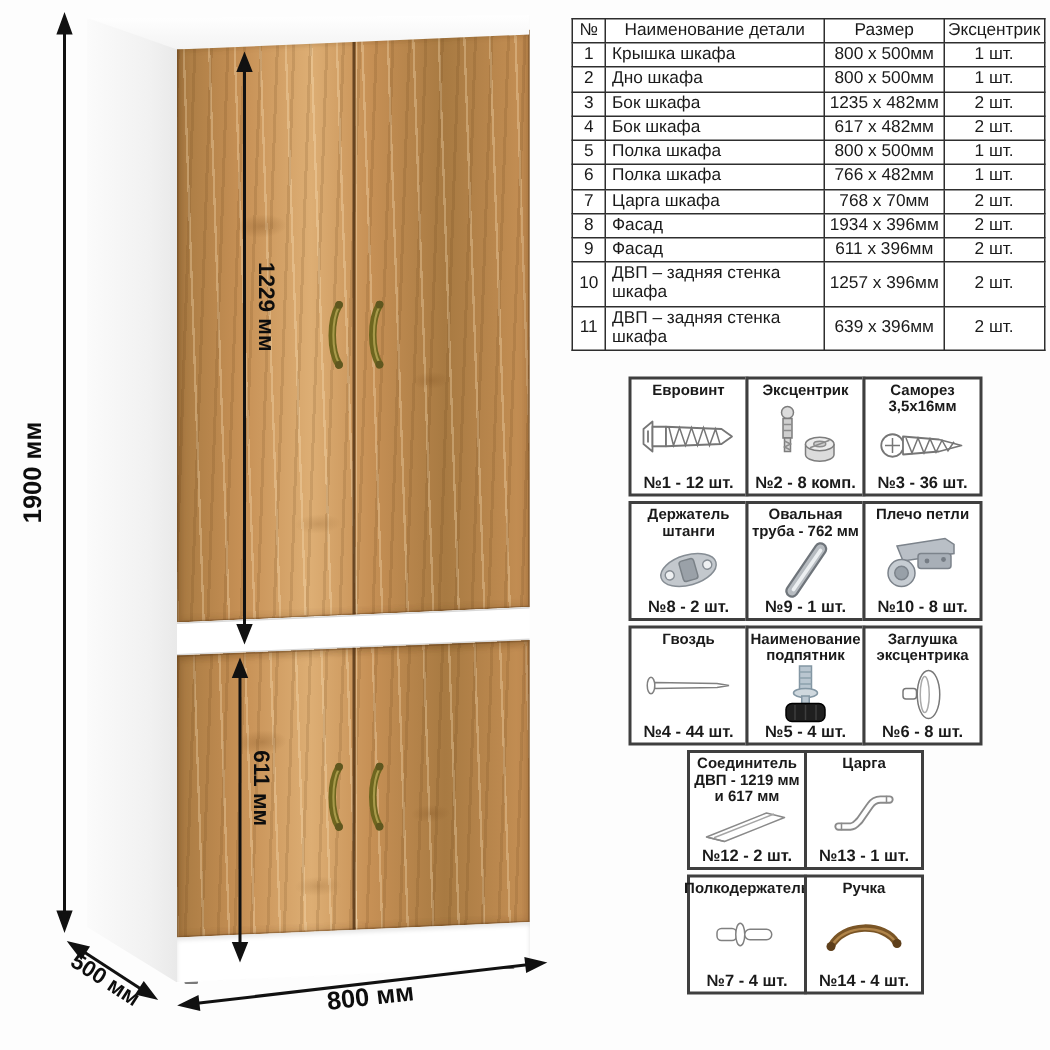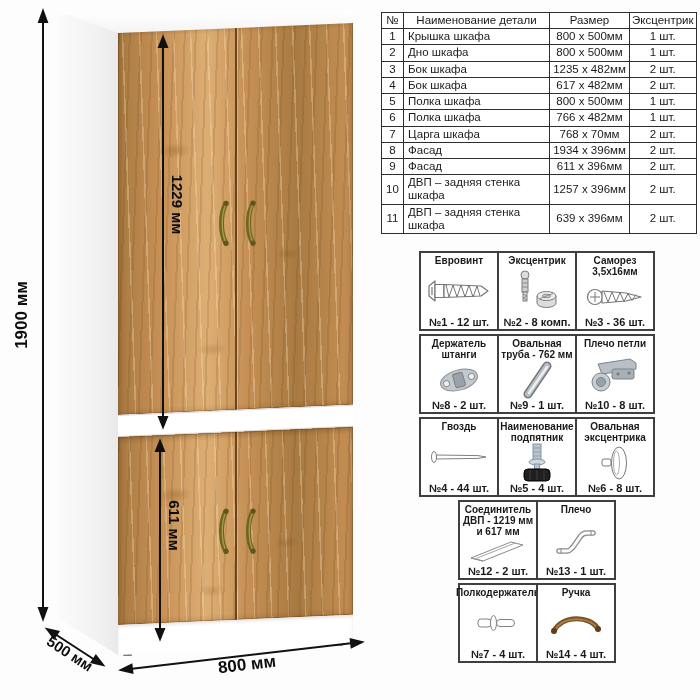--- a/index.html
+++ b/index.html
@@ -350,21 +350,21 @@
             <rect x="14.5" y="21" width="5" height="5" fill="#b9c6d0" stroke="#8396a3"></rect>
             <rect x="4" y="26" width="26" height="12" rx="4" fill="#1f1f1f" stroke="#000"></rect>
             <line x1="10" y1="27" x2="10" y2="37" stroke="#3e3e3e"></line>
               <line x1="17" y1="27" x2="17" y2="37" stroke="#3e3e3e"></line>
             <line x1="24" y1="27" x2="24" y2="37" stroke="#3e3e3e"></line>
           </svg>
         </div>
         <div class="hw-label">№5 - 4 шт.</div>
       </div>
       <div class="hw-cell">
-        <div class="hw-title">Овальная эксцентрика</div>
+        <div class="hw-title">Заглушка эксцентрика</div>
         <div class="hw-icon">
           <svg width="30" height="38" viewBox="0 0 30 38">
             <rect x="2" y="15" width="9" height="7" rx="2" fill="#fff" stroke="#787878"></rect>
             <ellipse cx="19" cy="19" rx="7.5" ry="16" fill="#fff" stroke="#787878"></ellipse>
             <ellipse cx="16.5" cy="19" rx="3" ry="12" fill="none" stroke="#aaa"></ellipse>
           </svg>
         </div>
         <div class="hw-label">№6 - 8 шт.</div>
       </div>
     </div>
@@ -375,21 +375,21 @@
         <div class="hw-icon">
           <svg width="58" height="24" viewBox="0 0 58 24">
             <polygon points="2,19 42,3 54,6 14,22" fill="#fff" stroke="#8a8a8a" stroke-linejoin="round"></polygon>
             <line x1="7" y1="19.5" x2="47" y2="3.7" stroke="#a5a5a5"></line>
             <line x1="2" y1="19" x2="14" y2="22" stroke="#8a8a8a"></line>
           </svg>
         </div>
         <div class="hw-label">№12 - 2 шт.</div>
       </div>
       <div class="hw-cell">
-        <div class="hw-title">Плечо</div>
+        <div class="hw-title">Царга</div>
         <div class="hw-icon">
           <svg width="48" height="36" viewBox="0 0 48 36">
             <path d="M7,29 L15,29 C18,29 19,27 21,25 L28,15 C30,12 32,11 35,11 L41,11" fill="none" stroke="#8a8a8a" stroke-width="5.5" stroke-linecap="round"></path>
             <path d="M7,29 L15,29 C18,29 19,27 21,25 L28,15 C30,12 32,11 35,11 L41,11" fill="none" stroke="#fdfdfd" stroke-width="3" stroke-linecap="round"></path>
             <line x1="9" y1="26.5" x2="9" y2="31.5" stroke="#8a8a8a"></line>
             <line x1="39" y1="8.5" x2="39" y2="13.5" stroke="#8a8a8a"></line>
           </svg>
         </div>
         <div class="hw-label">№13 - 1 шт.</div>
       </div>

